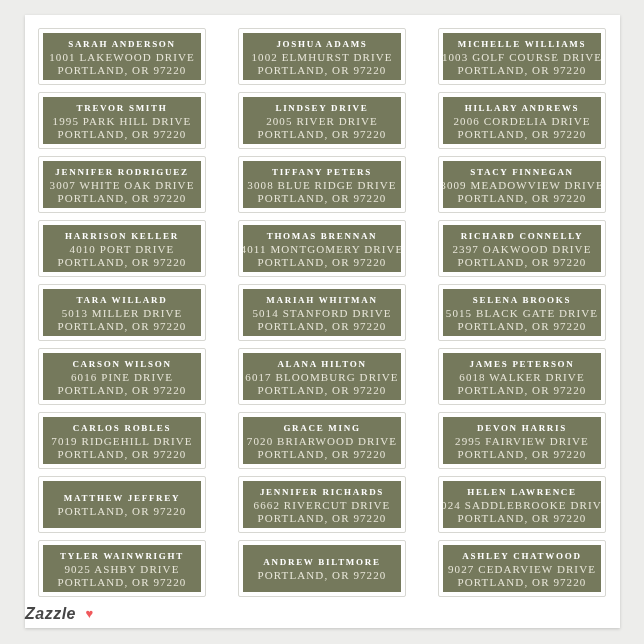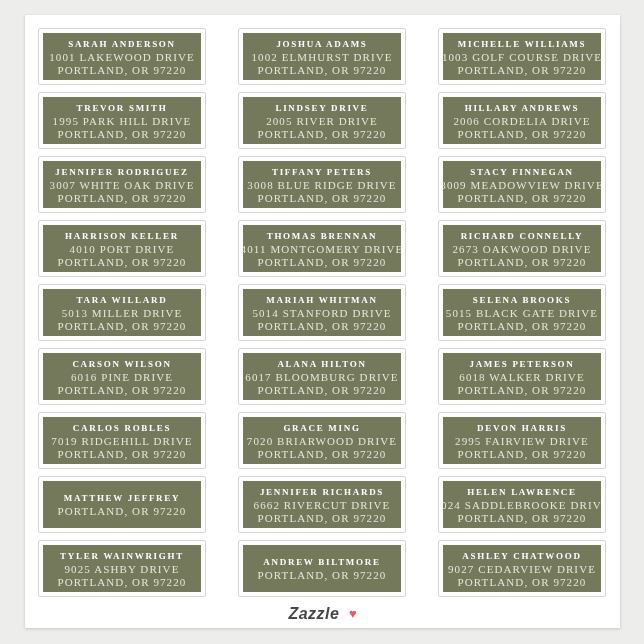--- a/index.html
+++ b/index.html
@@ -65,21 +65,20 @@
     font-size: 11px;
     letter-spacing: 1.1px;
     line-height: 12.5px;
     white-space: nowrap;
   }
   .watermark {
     position: absolute;
     left: 0;
     right: 0;
     bottom: 5px;
-    text-align: center;
     font-family: "Liberation Sans", sans-serif;
   }
   .brand-wordmark {
     font-style: italic;
     font-weight: bold;
     font-size: 16px;
     letter-spacing: 0.5px;
     color: var(--brand-text, #474747);
   }
   .heart-icon {
@@ -179,21 +178,21 @@
     <div class="label-inner">
       <div class="recipient-name">THOMAS BRENNAN</div>
       <div class="street-address">4011 MONTGOMERY DRIVE</div>
       <div class="city-line">PORTLAND, OR 97220</div>
     </div>
   </div>
 
   <div class="label">
     <div class="label-inner">
       <div class="recipient-name">RICHARD CONNELLY</div>
-      <div class="street-address">2673 OAKWOOD DRIVE</div>
+      <div class="street-address">2397 OAKWOOD DRIVE</div>
       <div class="city-line">PORTLAND, OR 97220</div>
     </div>
   </div>
 
   <div class="label">
     <div class="label-inner">
       <div class="recipient-name">TARA WILLARD</div>
       <div class="street-address">5013 MILLER DRIVE</div>
       <div class="city-line">PORTLAND, OR 97220</div>
     </div>

